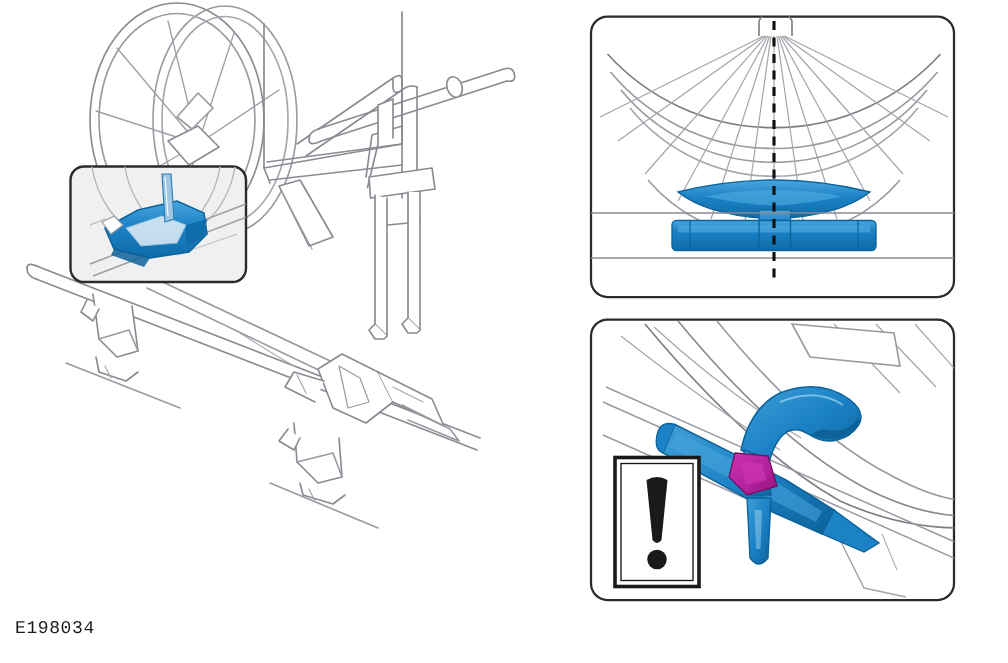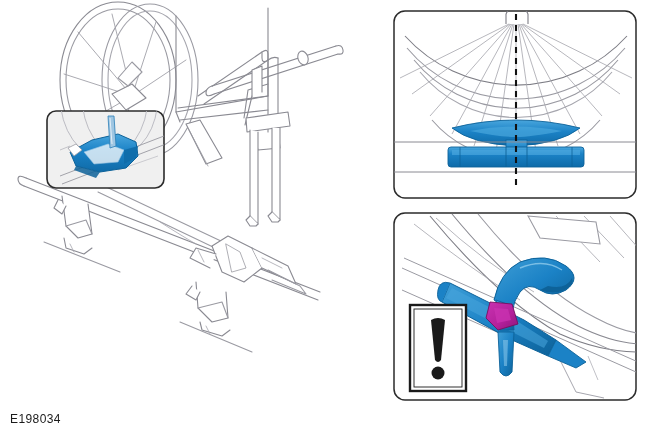--- a/index.html
+++ b/index.html
@@ -26,21 +26,21 @@
     position: absolute;
     left: 0; top: 0;
     width: 672px;
     height: 442px;
     display: block;
   }
   .caption-text {
     position: absolute;
     left: 10px;
     top: 412px;
-    font-family: Liberation Sans, sans-serif;
+    font-family: Liberation Mono, monospace;
     font-size: 12px;
     letter-spacing: 0.4px;
     color: #1b1b1b;
     white-space: nowrap;
   }
 </style>
 </head>
 <body>
 
 <div id="figure-root">

